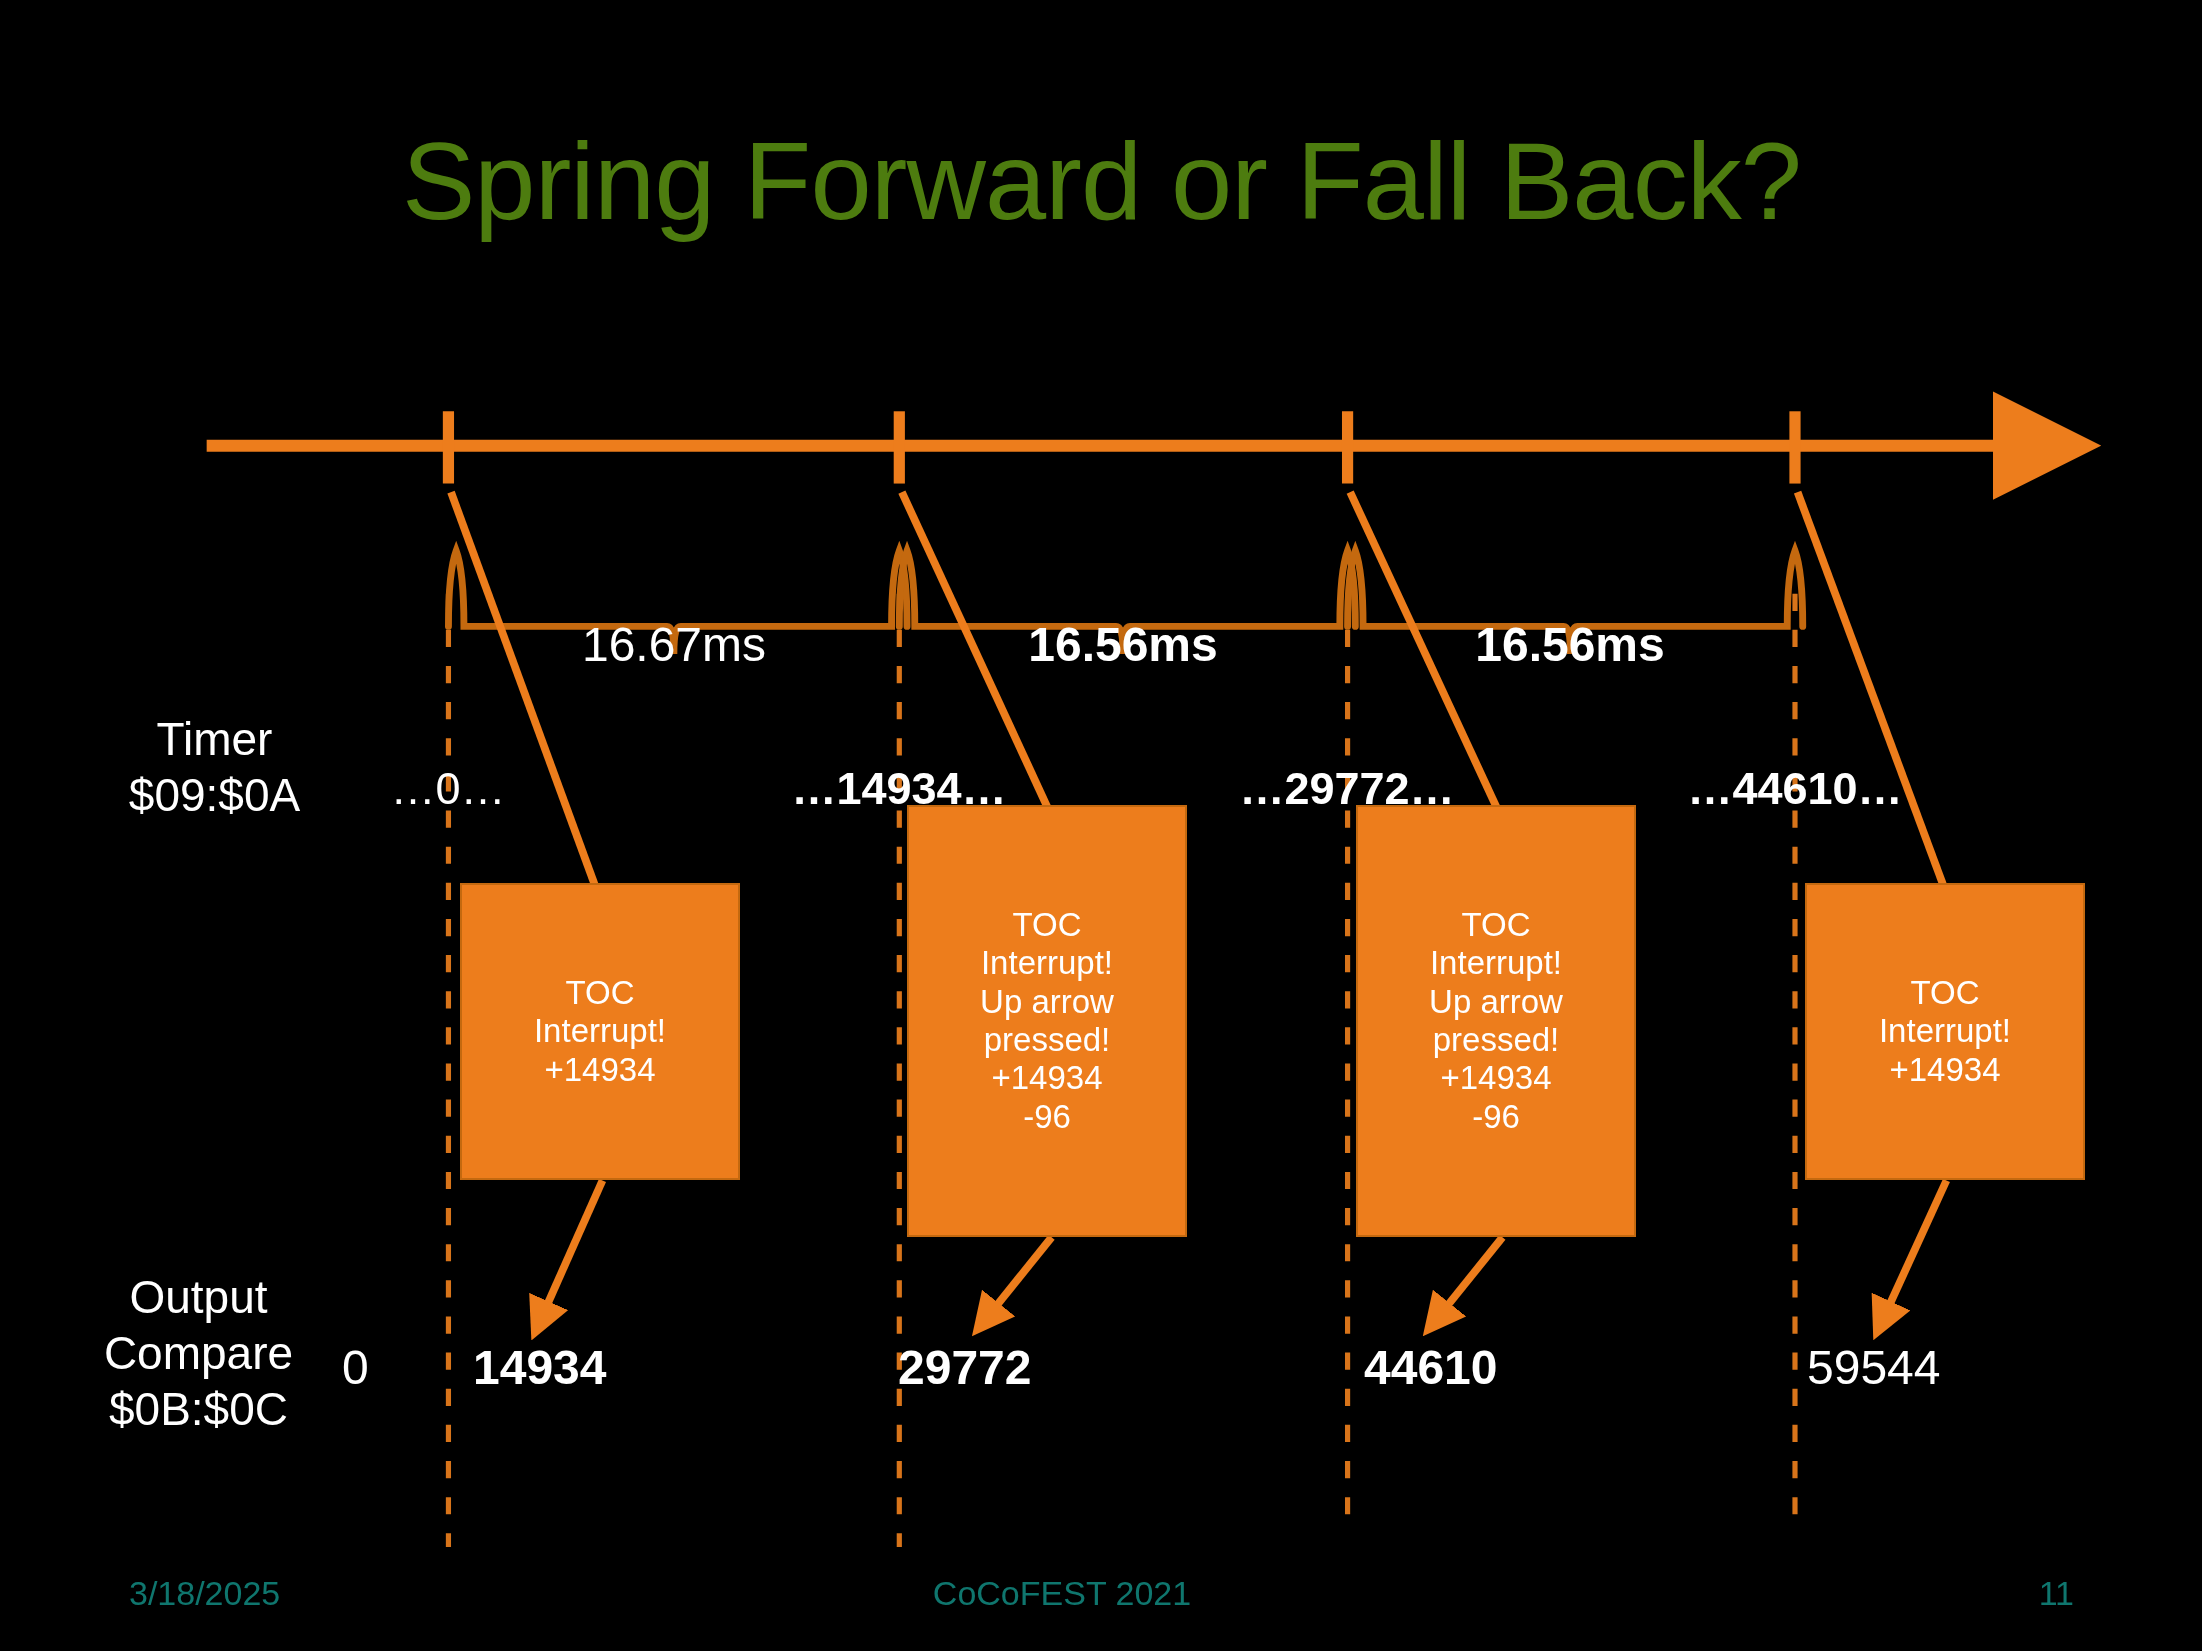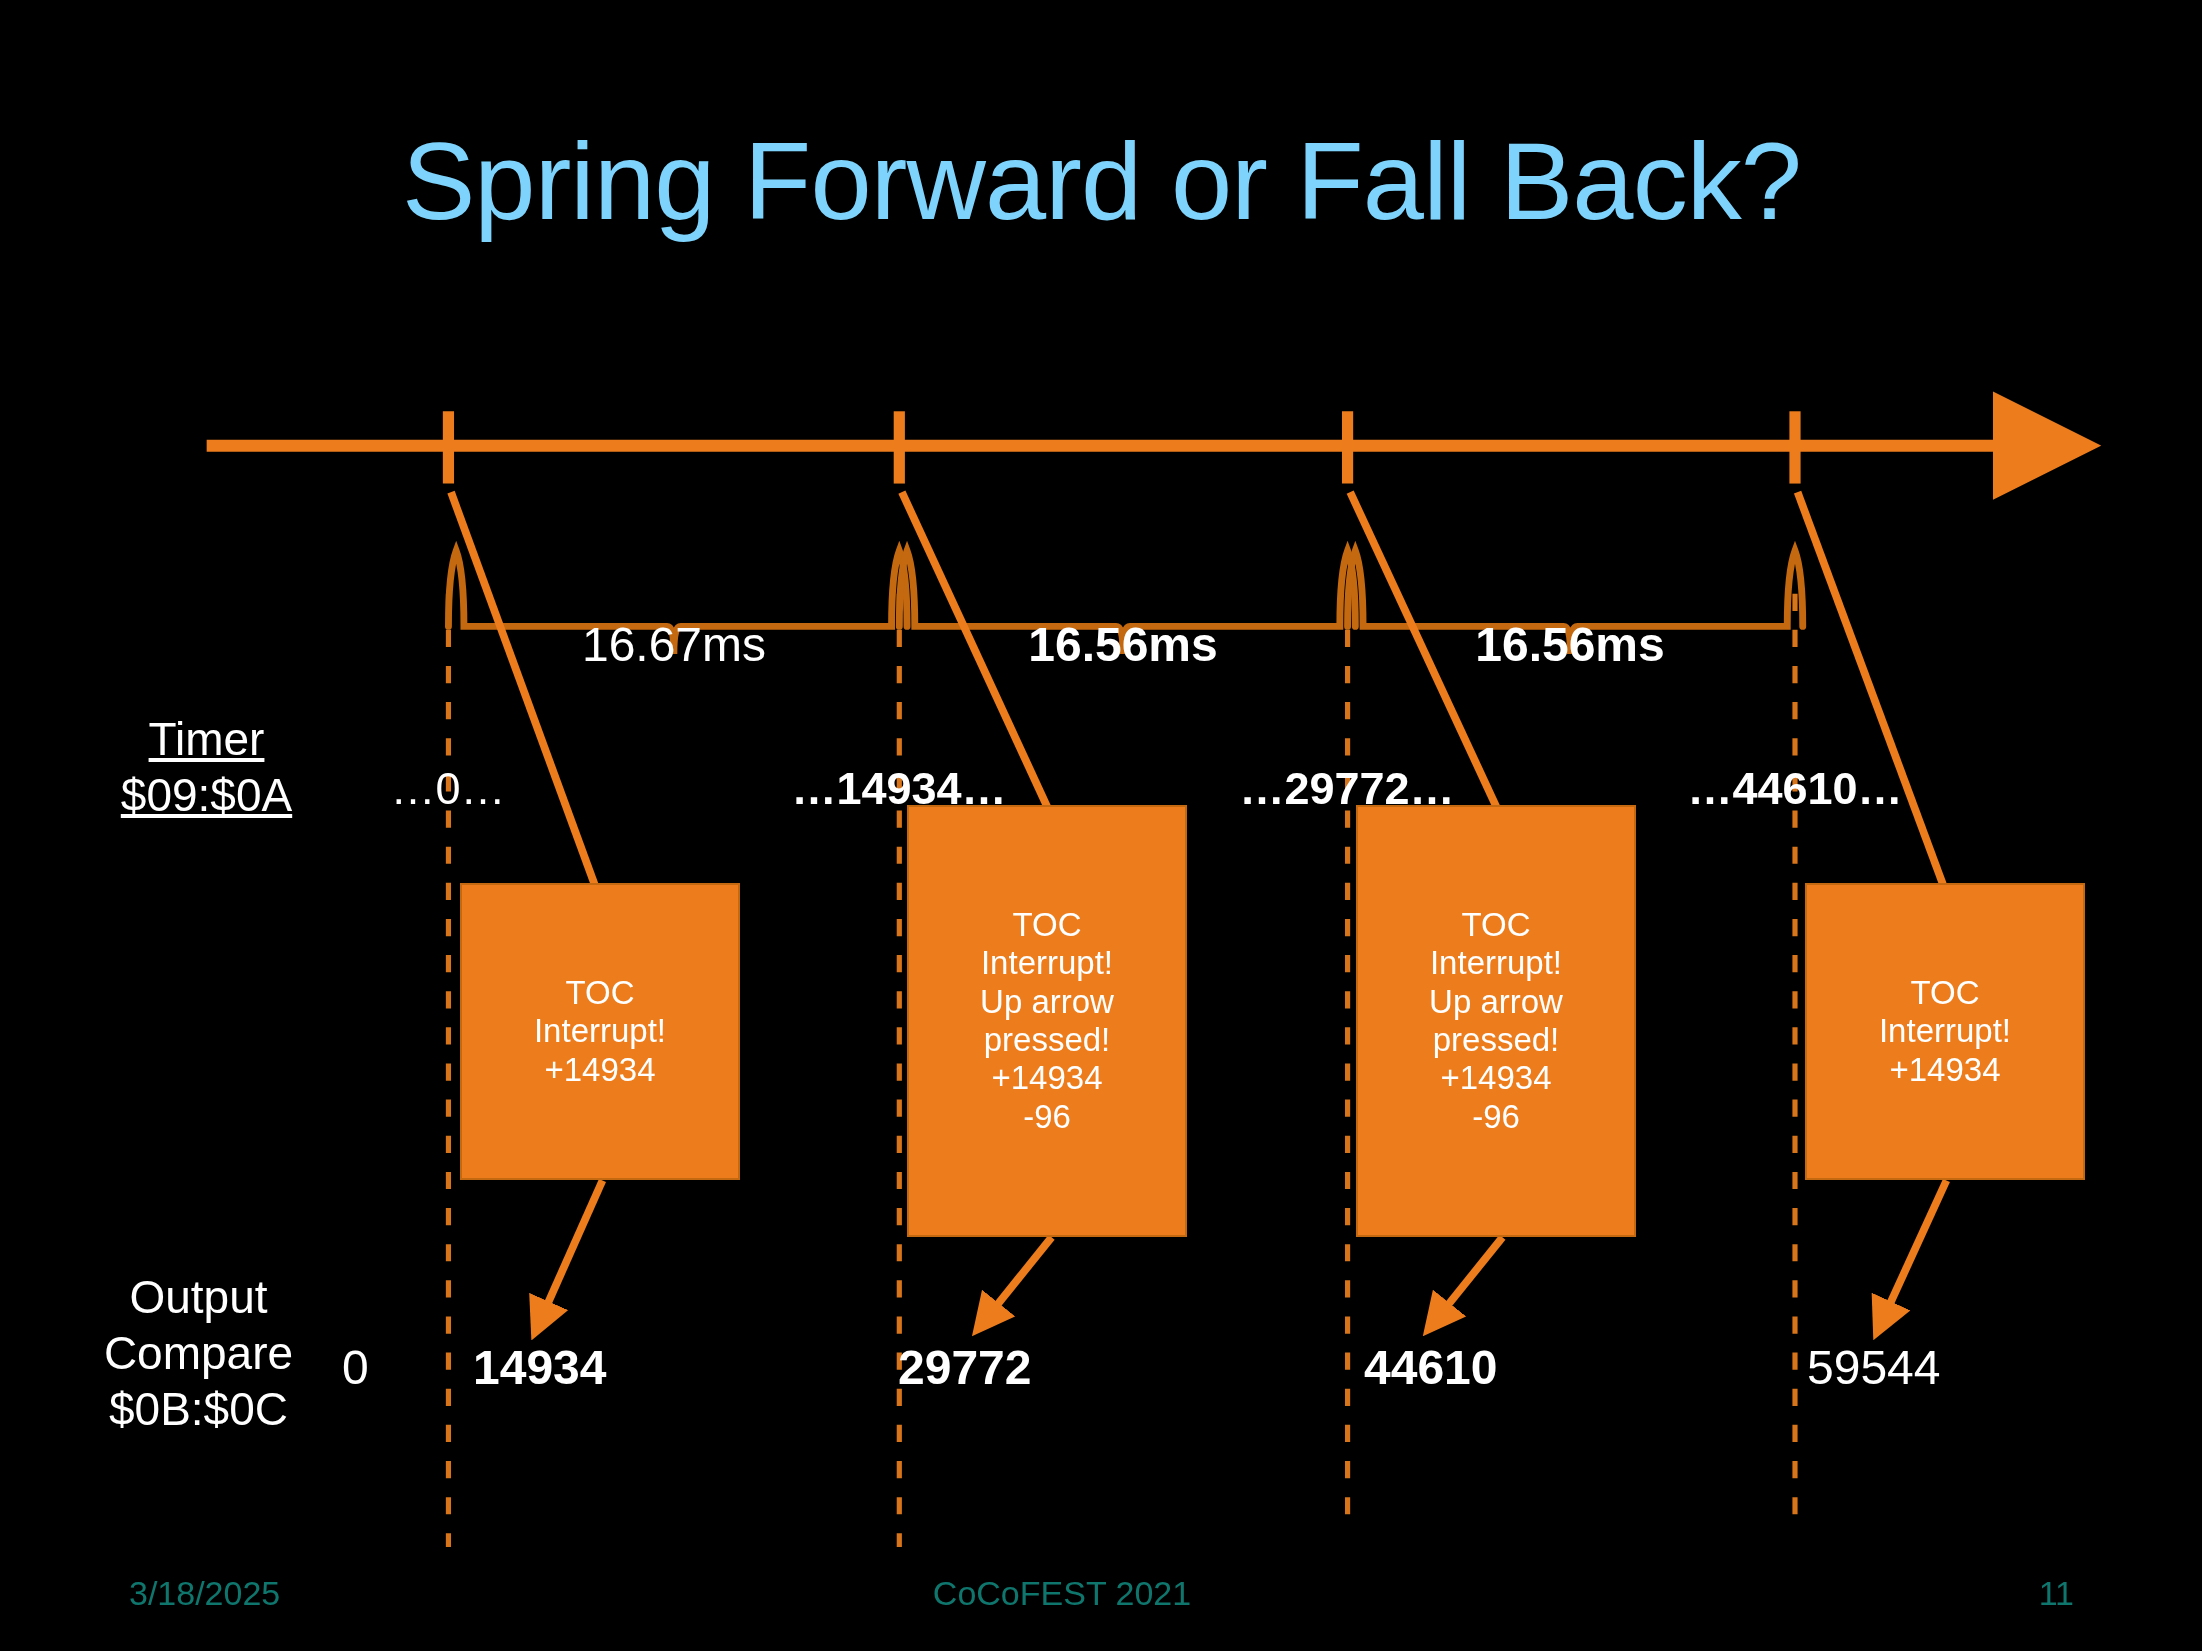--- a/index.html
+++ b/index.html
@@ -6,33 +6,33 @@
   body{
     width:2203px;height:1652px;position:relative;overflow:hidden;
     font-family:"Liberation Sans","DejaVu Sans",sans-serif;
     color:#ffffff;
   }
   #slide{position:absolute;inset:0;background:#000000;}
 
   
   .title{
     position:absolute;left:0;top:120px;width:2203px;text-align:center;
-    font-size:110px;line-height:1.1;font-weight:400;color:#7dd3fc;
+    font-size:110px;line-height:1.1;font-weight:400;color:#4d7c0f;
     letter-spacing:-0.9px;white-space:nowrap;
   }
 
   
   #art{position:absolute;left:0;top:0;width:2203px;height:1652px;}
 
   
   .row-label{
     position:absolute;text-align:center;font-size:46px;line-height:1.22;
     color:#ffffff;font-weight:400;white-space:pre-line;
   }
-  #timer-label{left:60px;top:711px;width:293px;text-decoration:underline;}
+  #timer-label{left:68px;top:711px;width:293px;}
   #oc-label{left:52px;top:1269px;width:293px;}
 
   
   .timer-val{
     position:absolute;font-size:45px;line-height:1;color:#ffffff;
     text-align:center;white-space:nowrap;transform:translateX(-50%);
   }
   .timer-val.bold{font-weight:700;}
 
   

